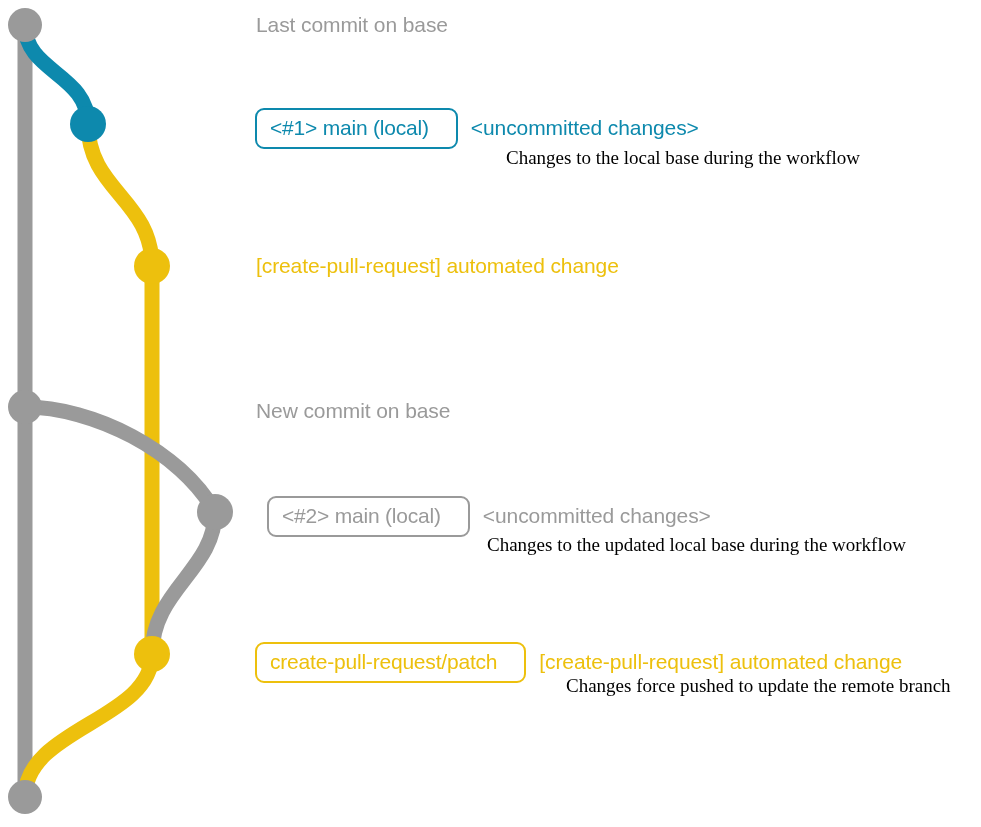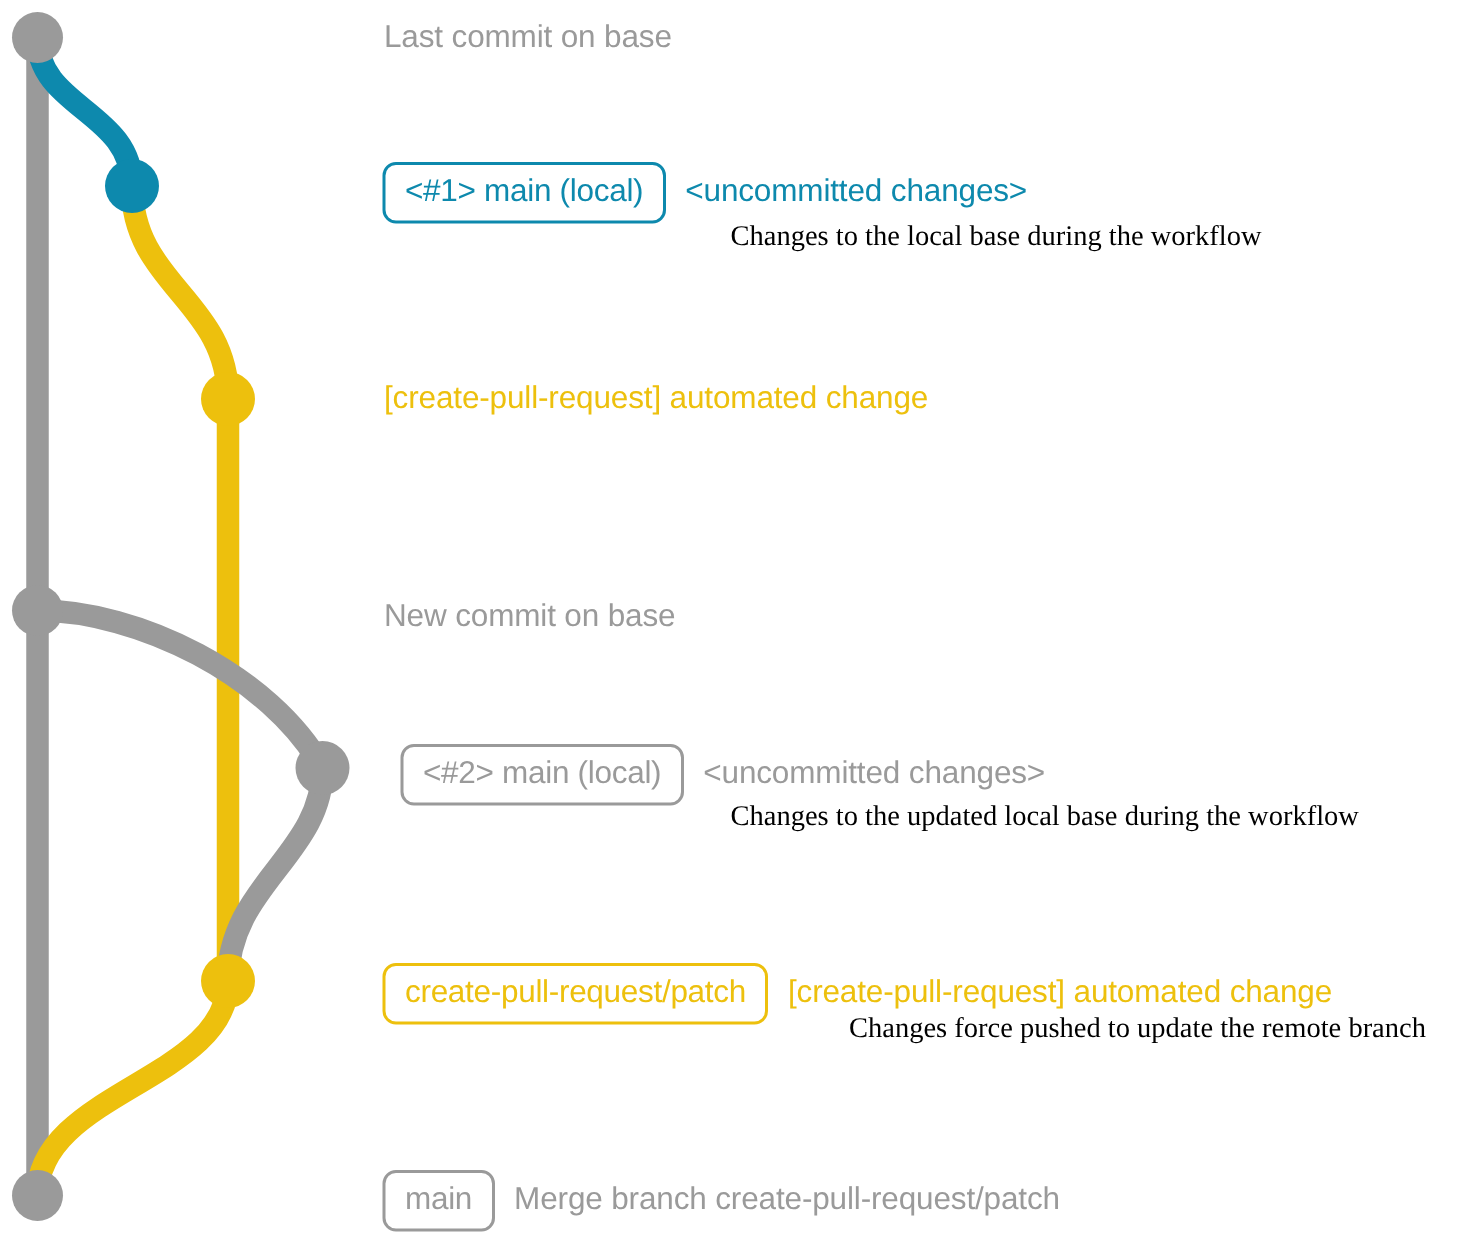--- a/index.html
+++ b/index.html
@@ -43,21 +43,21 @@
     font-size: 21px;
     line-height: 1;
     letter-spacing: -0.1px;
   }
 
   .pill {
     display: inline-block;
     font-family: "Liberation Sans", sans-serif;
     font-size: 21px;
     line-height: 1;
-    padding: 7px 13px 9px 13px;
+    padding: 7px 27px 9px 13px;
     border: 2px solid currentColor;
     border-radius: 9px;
     background: transparent;
     letter-spacing: -0.2px;
   }
 
   .after-pill {
     margin-left: 13px;
   }
 
@@ -106,21 +106,21 @@
 <div class="layer-text">
 
   <div class="row" style="left:256px; top:14px;">
     <span class="headline c-gray">Last commit on base</span>
   </div>
 
   <div class="row" style="left:255px; top:108px;">
     <span class="pill c-teal">&lt;#1&gt; main (local)</span>
     <span class="headline c-teal after-pill">&lt;uncommitted changes&gt;</span>
   </div>
-  <div class="desc" style="left:487px; top:148px;">Changes to the local base during the workflow</div>
+  <div class="desc" style="left:506px; top:148px;">Changes to the local base during the workflow</div>
 
   <div class="row" style="left:256px; top:255px;">
     <span class="headline c-yellow">[create-pull-request] automated change</span>
   </div>
 
   <div class="row" style="left:256px; top:400px;">
     <span class="headline c-gray">New commit on base</span>
   </div>
 
   <div class="row" style="left:267px; top:496px;">
@@ -128,18 +128,14 @@
     <span class="headline c-gray after-pill">&lt;uncommitted changes&gt;</span>
   </div>
   <div class="desc" style="left:487px; top:535px;">Changes to the updated local base during the workflow</div>
 
   <div class="row" style="left:255px; top:642px;">
     <span class="pill c-yellow">create-pull-request/patch</span>
     <span class="headline c-yellow after-pill">[create-pull-request] automated change</span>
   </div>
   <div class="desc" style="left:566px; top:676px;">Changes force pushed to update the remote branch</div>
 
-  <div class="row" style="left:255px; top:780px;">
-    <span class="pill c-gray">main</span>
-    <span class="headline c-gray after-pill">Merge branch create-pull-request/patch</span>
-  </div>
 
 </div>
 
 </body></html>

